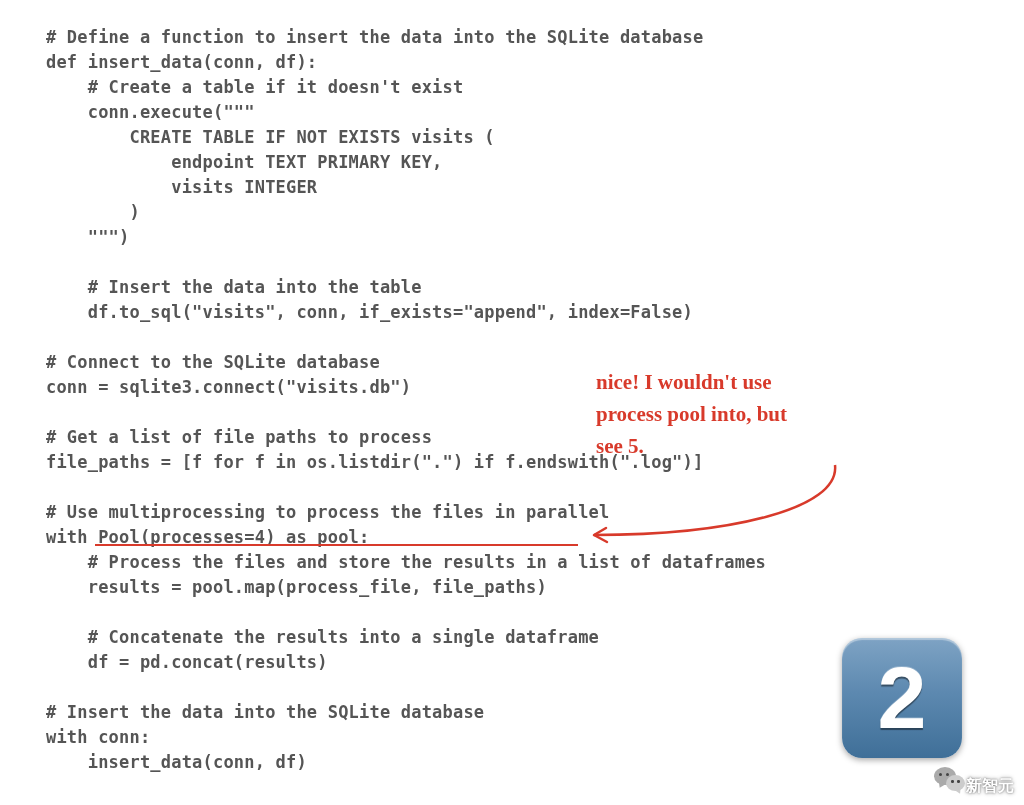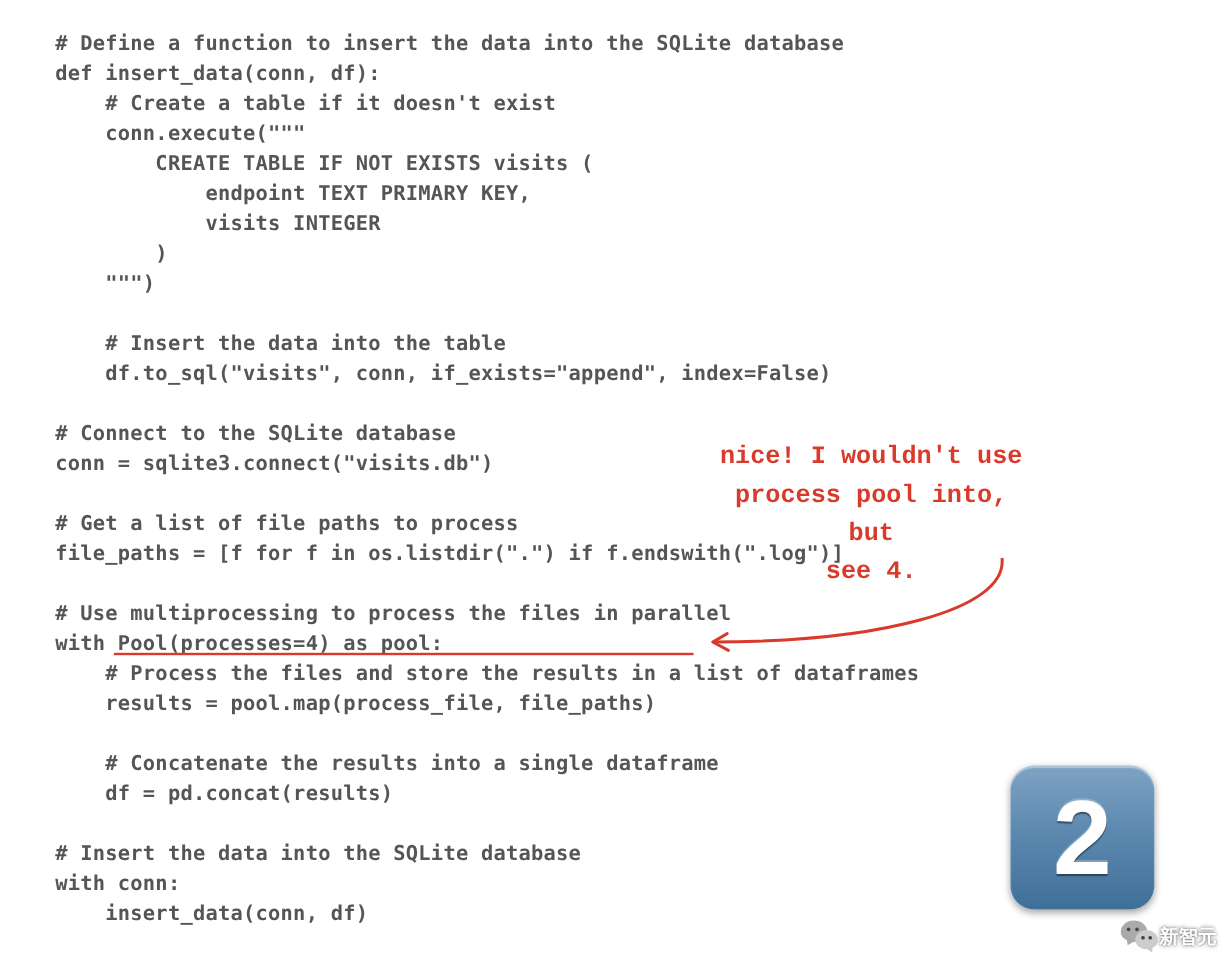--- a/index.html
+++ b/index.html
@@ -22,26 +22,25 @@
     color: #555;
     font-weight: bold;
     letter-spacing: 0.2px;
     margin-left: 16px;
   }
   .annotation {
     position: absolute;
     left: 596px;
     top: 366px;
     color: #d83a2b;
-    font-family: Liberation Mono, monospace;
+    font-family: Liberation Serif, serif;
     font-size: 21px;
     line-height: 32px;
     font-weight: 600;
     width: 260px;
-    text-align: center;
   }
   .underline {
     position: absolute;
     left: 95px;
     top: 544px;
     width: 483px;
     height: 2px;
     background: #d83a2b;
   }
   .arrow-svg {
@@ -70,21 +69,21 @@
     font-family: Arial, Helvetica, sans-serif;
     font-size: 88px;
     font-weight: 900;
     text-shadow: 0 2px 1px rgba(0,0,0,0.45), 0 -1px 0 rgba(255,255,255,0.25);
   }
   .watermark {
     position: absolute;
     right: 10px;
     bottom: 8px;
     display: flex;
-    align-items: center;
+    align-items: flex-end;
     gap: 0;
   }
   .wechat-icon {
     width: 32px;
     height: 32px;
     position: relative;
   }
   .wechat-icon .bubble-a {
     position: absolute;
     left: 0;
@@ -166,21 +165,21 @@
     # Concatenate the results into a single dataframe
     df = pd.concat(results)
 
 # Insert the data into the SQLite database
 with conn:
     insert_data(conn, df)</pre>
 
 <div class="annotation">
   <div>nice! I wouldn't use</div>
   <div>process pool into, but</div>
-  <div>see 4.</div>
+  <div>see 5.</div>
 </div>
 
 <div class="underline"></div>
 
 <svg class="arrow-svg" viewBox="0 0 290 82">
   <path d="M 255 2 C 260 46, 150 72, 14 72" stroke="#d83a2b" stroke-width="2.5" fill="none"></path>
   <path d="M 14 72 L 26 65 M 14 72 L 27 79" stroke="#d83a2b" stroke-width="2.5" fill="none" stroke-linecap="round"></path>
 </svg>
 
 <div class="badge">

